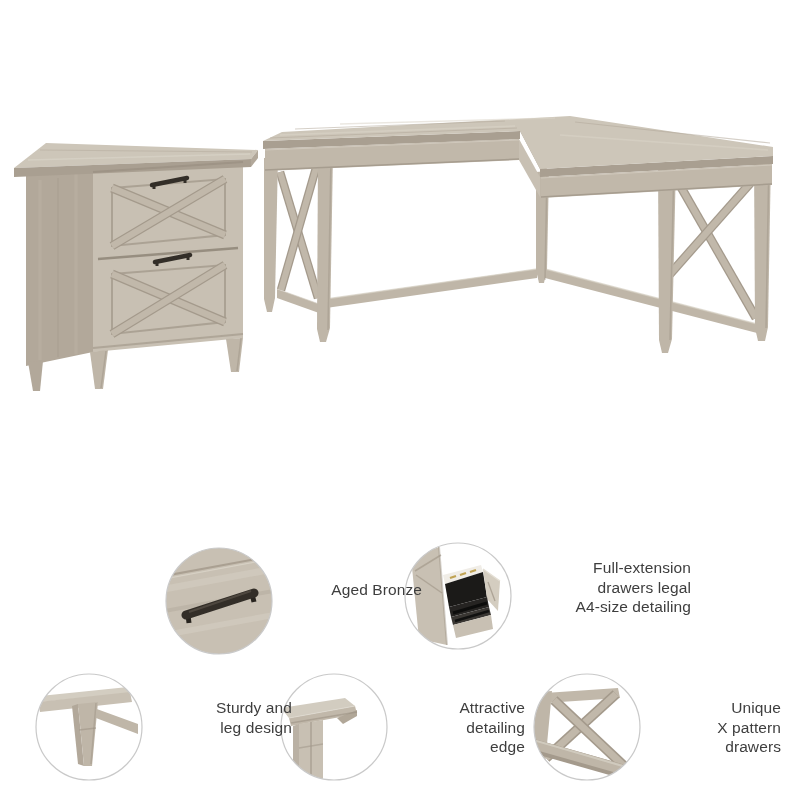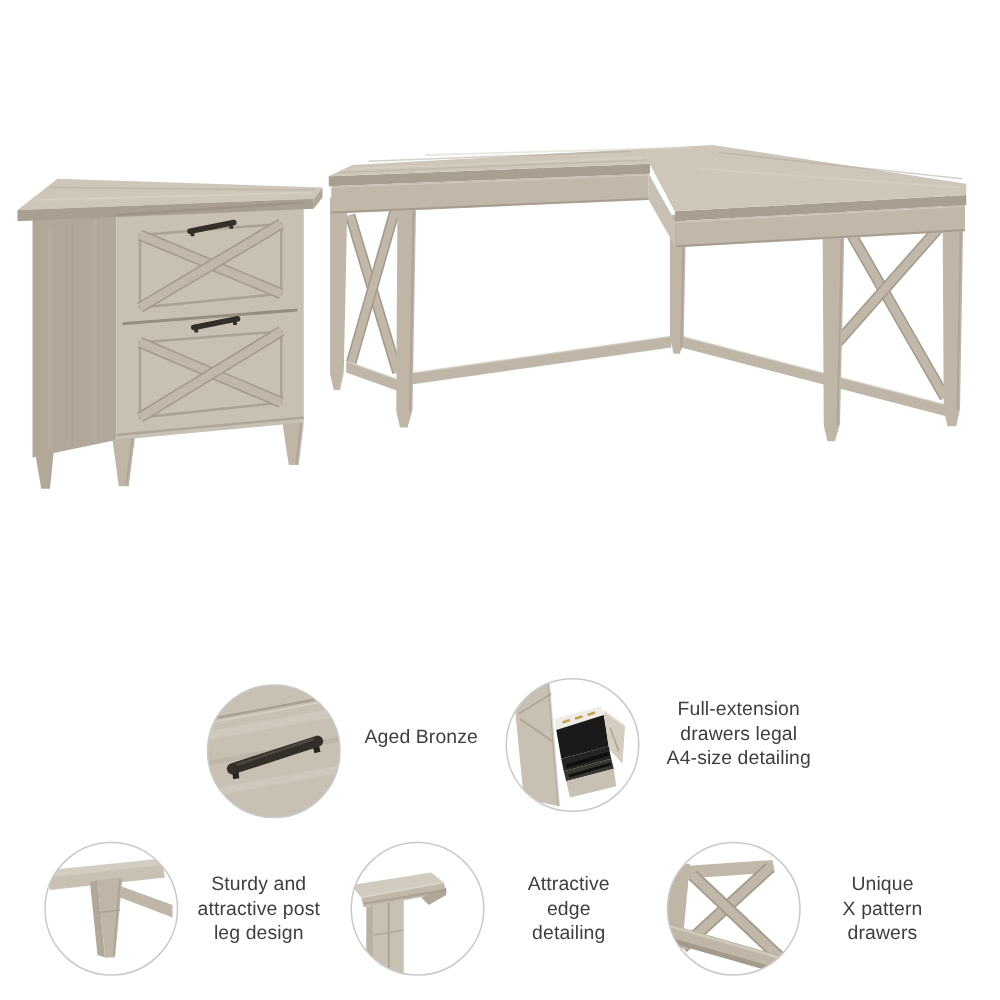--- a/index.html
+++ b/index.html
@@ -4,21 +4,21 @@
 <style>
   html,body{margin:0;padding:0;}
   .page{
     position:relative;width:800px;height:800px;overflow:hidden;
     background:var(--background,#fff);
     font-family:"Liberation Sans", sans-serif;
   }
   .product-svg{position:absolute;left:0;top:0;}
   .callout-icon{position:absolute;}
   .feature-text{
-    position:absolute;text-align:center;
+    position:absolute;text-align:right;
     color:var(--text,#3e3e3e);
     font-size:15.5px;line-height:19.5px;font-weight:400;
     letter-spacing:.1px;
   }
   
   .wtop{fill:var(--wood_top)}
   .wstreak{stroke:var(--wood_top_streak)}
   .wdark{stroke:var(--wood_grain_dark)}
   .wedge{fill:var(--wood_edge)}
   .wapron{fill:var(--wood_apron)}
@@ -283,28 +283,27 @@
   </div>
 
   <div class="feature-text" style="left:491px;top:558px;width:200px">
     <div>Full-extension</div>
     <div>drawers legal</div>
     <div>A4-size detailing</div>
   </div>
 
   <div class="feature-text" style="left:122px;top:698px;width:170px">
     <div>Sturdy and</div>
-    <div>attractive post</div>
     <div>leg design</div>
   </div>
 
   <div class="feature-text" style="left:385px;top:698px;width:140px">
     <div>Attractive</div>
+    <div>detailing</div>
     <div>edge</div>
-    <div>detailing</div>
   </div>
 
   <div class="feature-text" style="left:631px;top:698px;width:150px">
     <div>Unique</div>
     <div>X pattern</div>
     <div>drawers</div>
   </div>
 
 </div>
 

